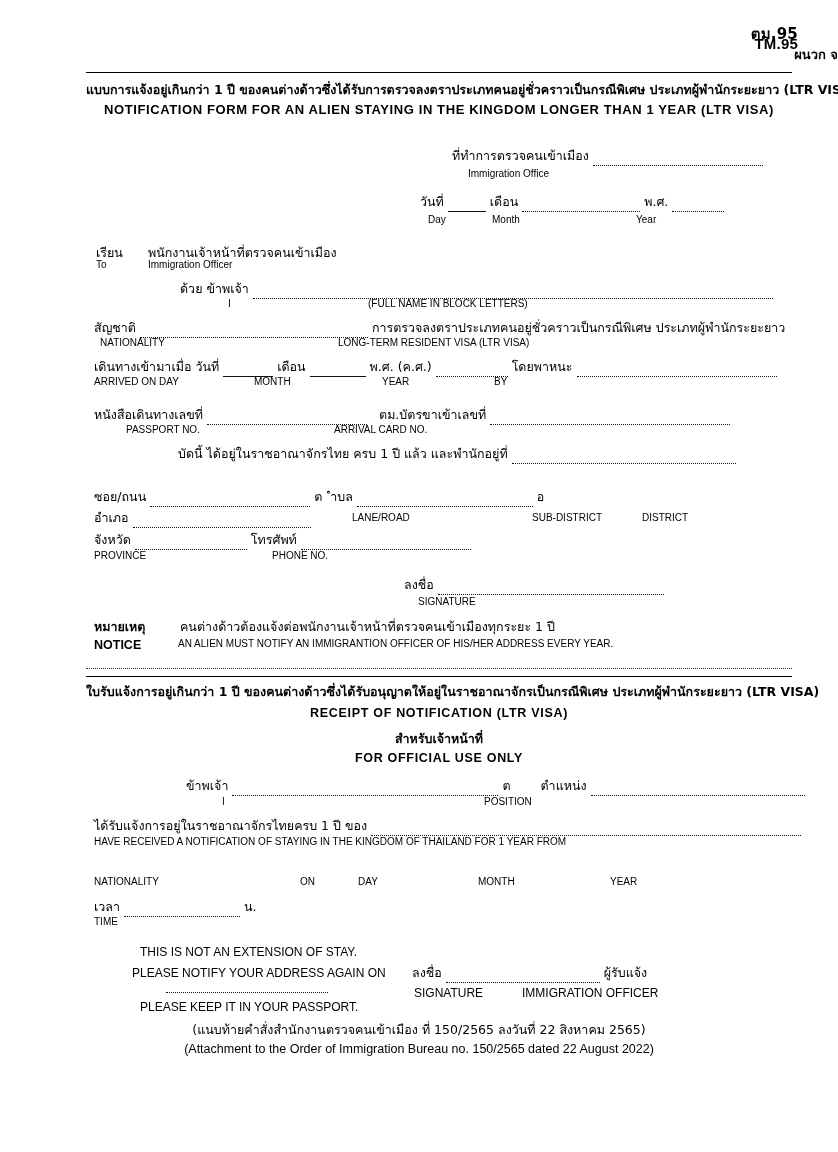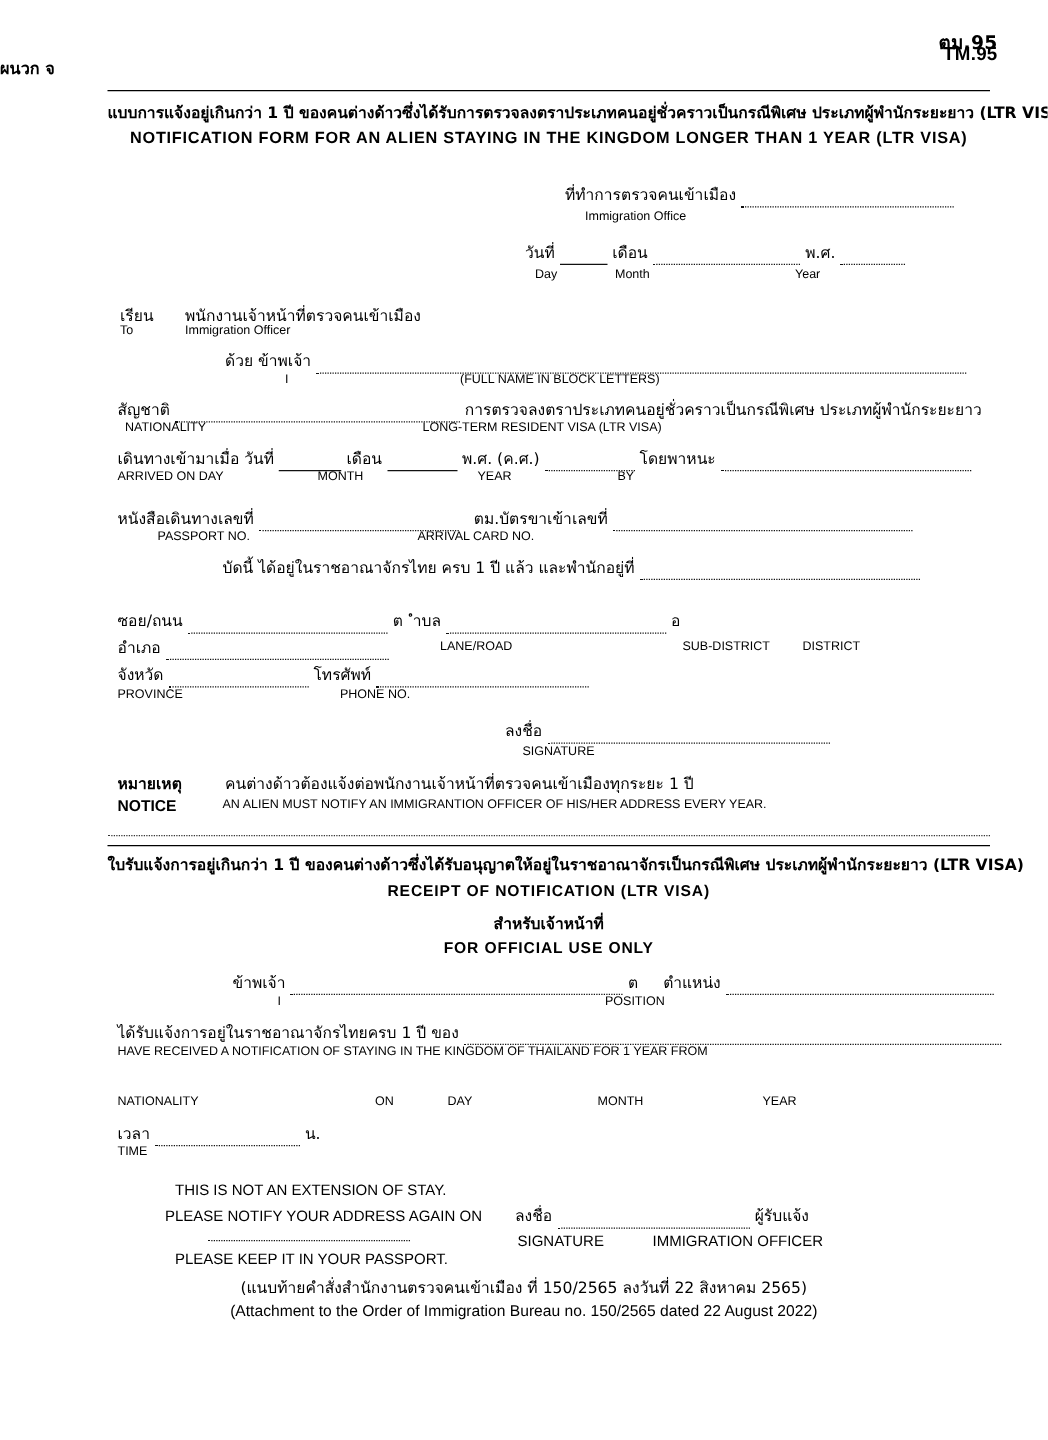--- a/index.html
+++ b/index.html
@@ -76,21 +76,21 @@
   .footnote { font-size: 12.5px; }
 </style>
 </head>
 <body>
 
 <div class="page">
 
   <div class="abs corner-code th b" style="top:22px;">ตม.95</div>
   <div class="abs corner-code en b" style="top:35px;">TM.95</div>
 
-  <div class="abs th b" style="left:0; width:838px; text-align:left; top:44px; font-size:13px;">ผนวก จ</div>
+  <div class="abs th b" style="left:0; width:838px; text-align:right; top:44px; font-size:13px;">ผนวก จ</div>
 
   <div class="rule-top" style="top:72px;"></div>
 
   <div class="abs title-th th" style="left:86px; width:706px; text-align:center; top:80px;">แบบการแจ้งอยู่เกินกว่า 1 ปี ของคนต่างด้าวซึ่งได้รับการตรวจลงตราประเภทคนอยู่ชั่วคราวเป็นกรณีพิเศษ ประเภทผู้พำนักระยะยาว (LTR VISA)</div>
   <div class="abs title-en en" style="left:86px; width:706px; text-align:center; top:102px;">NOTIFICATION FORM FOR AN ALIEN STAYING IN THE KINGDOM LONGER THAN 1 YEAR (LTR VISA)</div>
 
   <div class="abs ln-th th" style="left:452px; top:146px;">
     <span>ที่ทำการตรวจคนเข้าเมือง</span>
     <span class="dots" style="width:170px;"></span>
   </div>
@@ -164,21 +164,21 @@
     <span style="margin-left:4px;">ำบล</span>
     <span class="dots" style="width:176px;"></span>
     <span>อ</span>
   </div>
 
   <div class="abs ln-th th" style="left:94px; top:508px;">
     <span>อำเภอ</span>
     <span class="dots" style="width:178px;"></span>
   </div>
   <div class="abs ln-en en" style="left:352px; top:512px;">LANE/ROAD</div>
-  <div class="abs ln-en en" style="left:546px; top:512px;">SUB-DISTRICT</div>
+  <div class="abs ln-en en" style="left:532px; top:512px;">SUB-DISTRICT</div>
   <div class="abs ln-en en" style="left:642px; top:512px;">DISTRICT</div>
 
   <div class="abs ln-th th" style="left:94px; top:530px;">
     <span>จังหวัด</span>
     <span class="dots" style="width:112px;"></span>
     <span>โทรศัพท์</span>
     <span class="dots" style="width:170px;"></span>
   </div>
   <div class="abs ln-en en" style="left:94px; top:550px;">PROVINCE</div>
   <div class="abs ln-en en" style="left:272px; top:550px;">PHONE NO.</div>
@@ -199,21 +199,21 @@
 
   <div class="abs sec-head-th th" style="left:86px; width:706px; text-align:center; top:682px;">ใบรับแจ้งการอยู่เกินกว่า 1 ปี ของคนต่างด้าวซึ่งได้รับอนุญาตให้อยู่ในราชอาณาจักรเป็นกรณีพิเศษ ประเภทผู้พำนักระยะยาว (LTR VISA)</div>
   <div class="abs sec-head-en en" style="left:86px; width:706px; text-align:center; top:706px;">RECEIPT OF NOTIFICATION (LTR VISA)</div>
   <div class="abs sec-head-th th" style="left:86px; width:706px; text-align:center; top:729px;">สำหรับเจ้าหน้าที่</div>
   <div class="abs sec-head-en en" style="left:86px; width:706px; text-align:center; top:751px;">FOR OFFICIAL USE ONLY</div>
 
   <div class="abs ln-th th" style="left:186px; top:776px;">
     <span>ข้าพเจ้า</span>
     <span class="dots" style="width:266px;"></span>
     <span>ต</span>
-    <span style="margin-left:16px;">ตำแหน่ง</span>
+    <span style="margin-left:26px;">ตำแหน่ง</span>
     <span class="dots" style="width:214px;"></span>
   </div>
   <div class="abs ln-en en" style="left:222px; top:796px;">I</div>
   <div class="abs ln-en en" style="left:484px; top:796px;">POSITION</div>
 
   <div class="abs ln-th th" style="left:94px; top:816px;">
     <span>ได้รับแจ้งการอยู่ในราชอาณาจักรไทยครบ  1  ปี  ของ</span>
     <span class="dots" style="width:430px;"></span>
   </div>
   <div class="abs ln-en en" style="left:94px; top:836px;">HAVE RECEIVED A NOTIFICATION OF STAYING IN THE KINGDOM OF THAILAND FOR 1 YEAR FROM</div>

